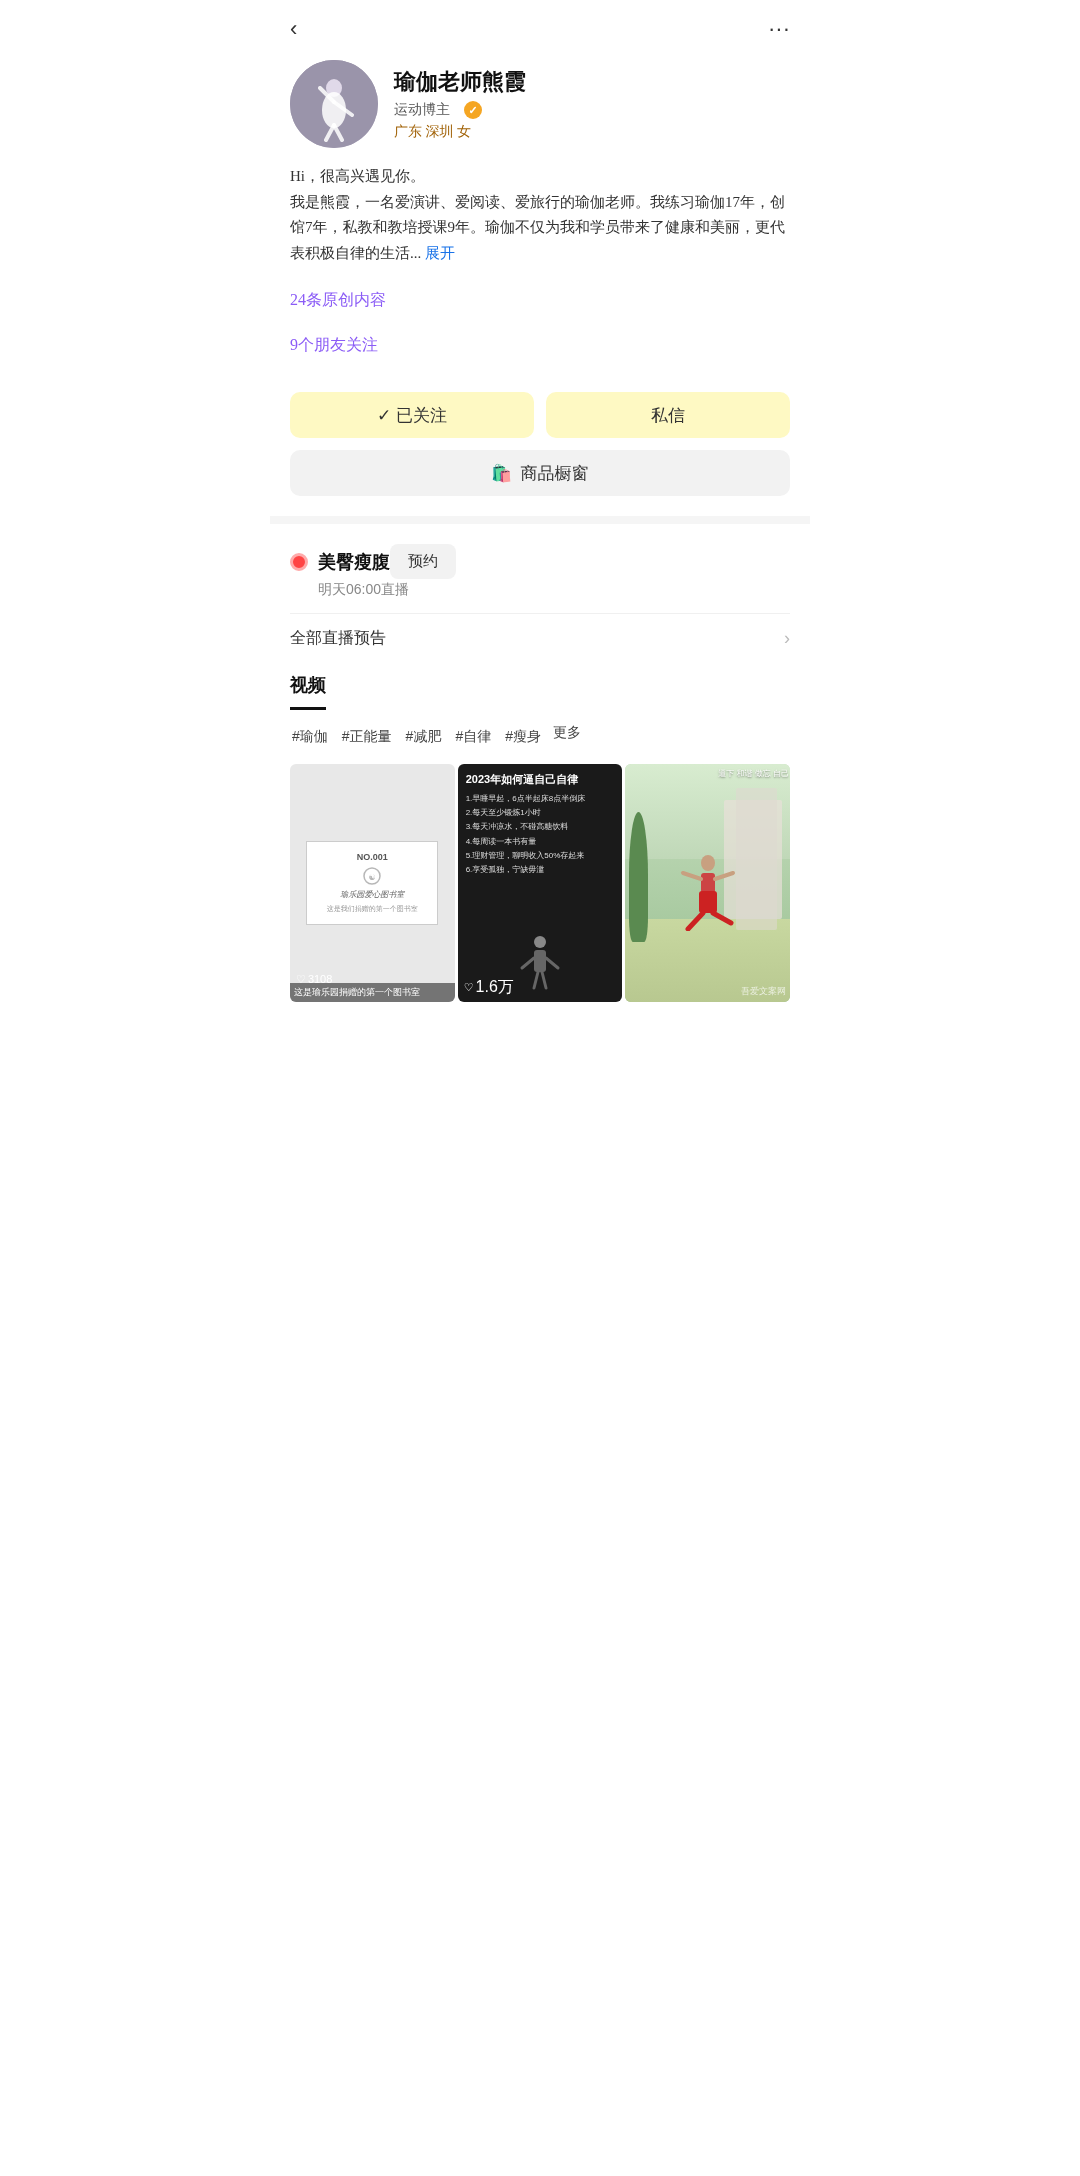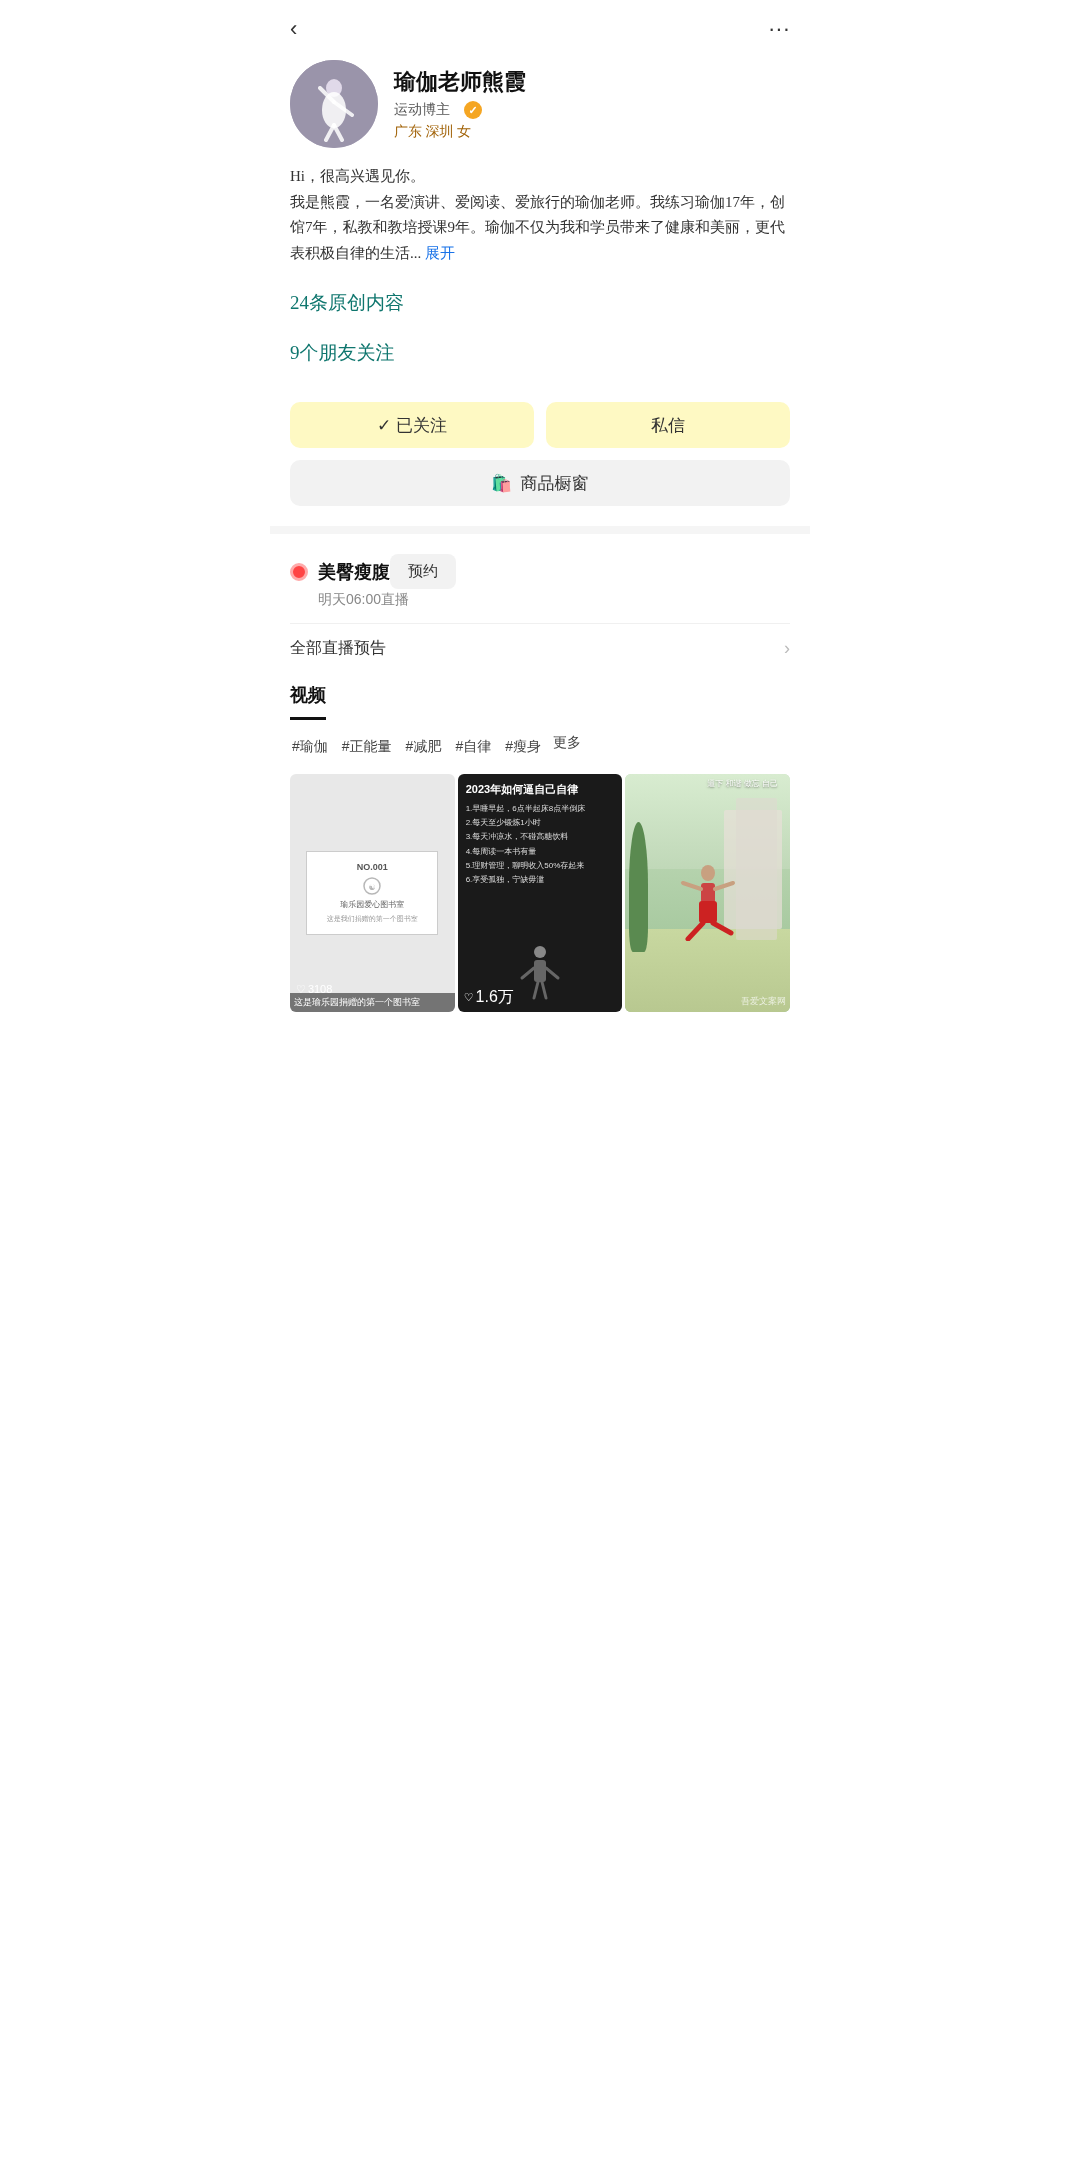--- a/index.html
+++ b/index.html
@@ -107,22 +107,22 @@
       font-size: 15px;
       cursor: pointer;
     }
     .enterprise-wechat {
       color: #07c160;
       font-size: 15px;
       margin-bottom: 8px;
       cursor: pointer;
     }
     .stats-row {
-      font-size: 19px;
-      color: #0f766e;
+      font-size: 16px;
+      color: #8b5cf6;
       margin-bottom: 4px;
       margin-top: 24px;
     }
 
     
     .action-buttons {
       display: flex;
       gap: 12px;
       margin: 16px 20px 0;
     }
@@ -440,21 +440,21 @@
       <div class="card1-content">
 
         <div style="background:#fff; padding: 10px 8px; border: 1px solid #ccc; text-align:center; width:80%;">
           <div style="font-size:9px; color:#555; font-weight:bold; margin-bottom:4px;">NO.001</div>
           <div style="width:20px;height:20px;margin:0 auto 4px;opacity:0.6;">
             <svg viewBox="0 0 20 20" width="20" height="20">
                 <circle cx="10" cy="10" r="8" fill="none" stroke="#888" stroke-width="1.5"></circle>
                 <text x="10" y="14" text-anchor="middle" font-size="8" fill="#888">☯</text>
               </svg>
           </div>
-          <div style="font-size:8px;color:#666; line-height:1.3;">瑜乐园爱心图书室</div>
+          <div style="font-size:8px;color:#666; line-height:1.3;font-style:italic;">瑜乐园爱心图书室</div>
           <div style="font-size:7px;color:#999;margin-top:3px;">这是我们捐赠的第一个图书室</div>
         </div>
       </div>
       <div class="card1-label">这是瑜乐园捐赠的第一个图书室</div>
       <div style="position:absolute;bottom:16px;left:6px;display:flex;align-items:center;gap:2px;">
         <span style="color:#fff;font-size:11px;">♡</span>
         <span style="color:#fff;font-size:11px;">3108</span>
       </div>
     </div>
 
@@ -512,20 +512,20 @@
             <line x1="28" y1="28" x2="10" y2="22" stroke="#c8a080" stroke-width="4" stroke-linecap="round"></line>
             <line x1="42" y1="28" x2="60" y2="22" stroke="#c8a080" stroke-width="4" stroke-linecap="round"></line>
 
             <line x1="30" y1="62" x2="15" y2="78" stroke="#cc2222" stroke-width="5" stroke-linecap="round"></line>
             <line x1="40" y1="62" x2="58" y2="72" stroke="#cc2222" stroke-width="5" stroke-linecap="round"></line>
           </svg>
         </div>
 
         <div class="watermark">吾爱文案网</div>
 
-        <div style="position:absolute;top:4px;right:12px;font-size:8px;color:#fff;text-align:right;text-shadow:0 1px 2px rgba(0,0,0,0.5);">
+        <div style="position:absolute;top:4px;right:1px;font-size:8px;color:#fff;text-align:right;text-shadow:0 1px 2px rgba(0,0,0,0.5);">
           <div>逼下 和谐 做忘 自己</div>
         </div>
       </div>
     </div>
 
   </div>
 </div>
 
 </body></html>

